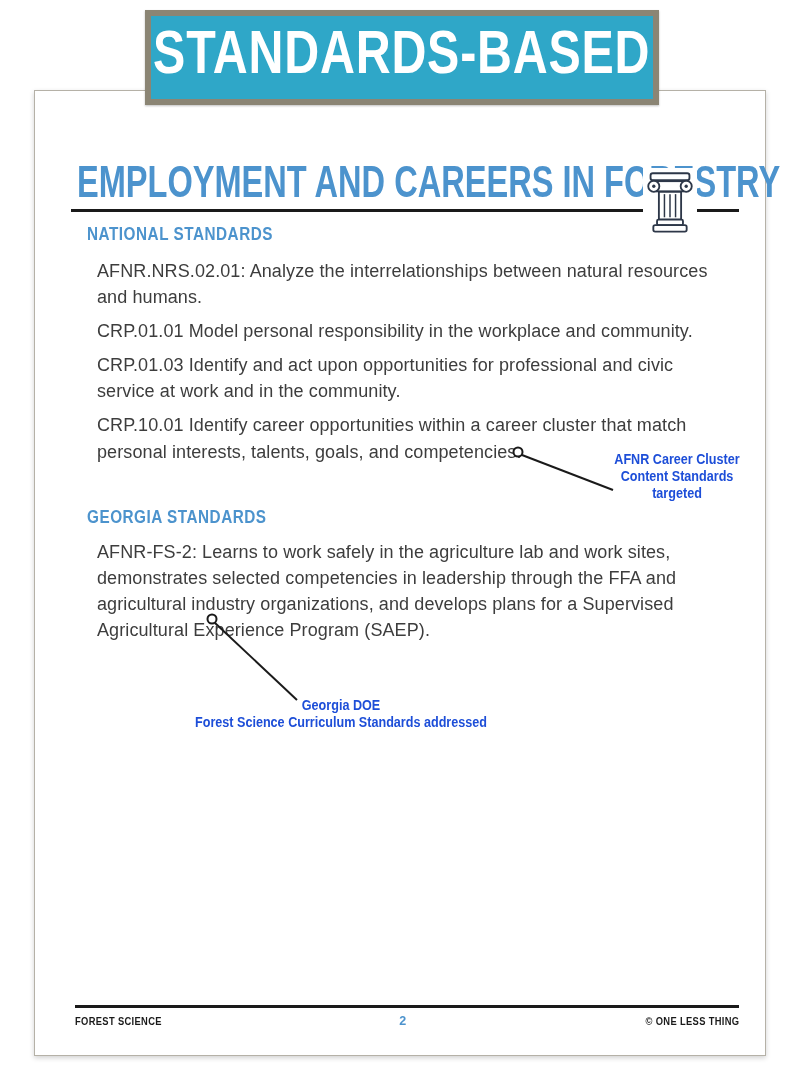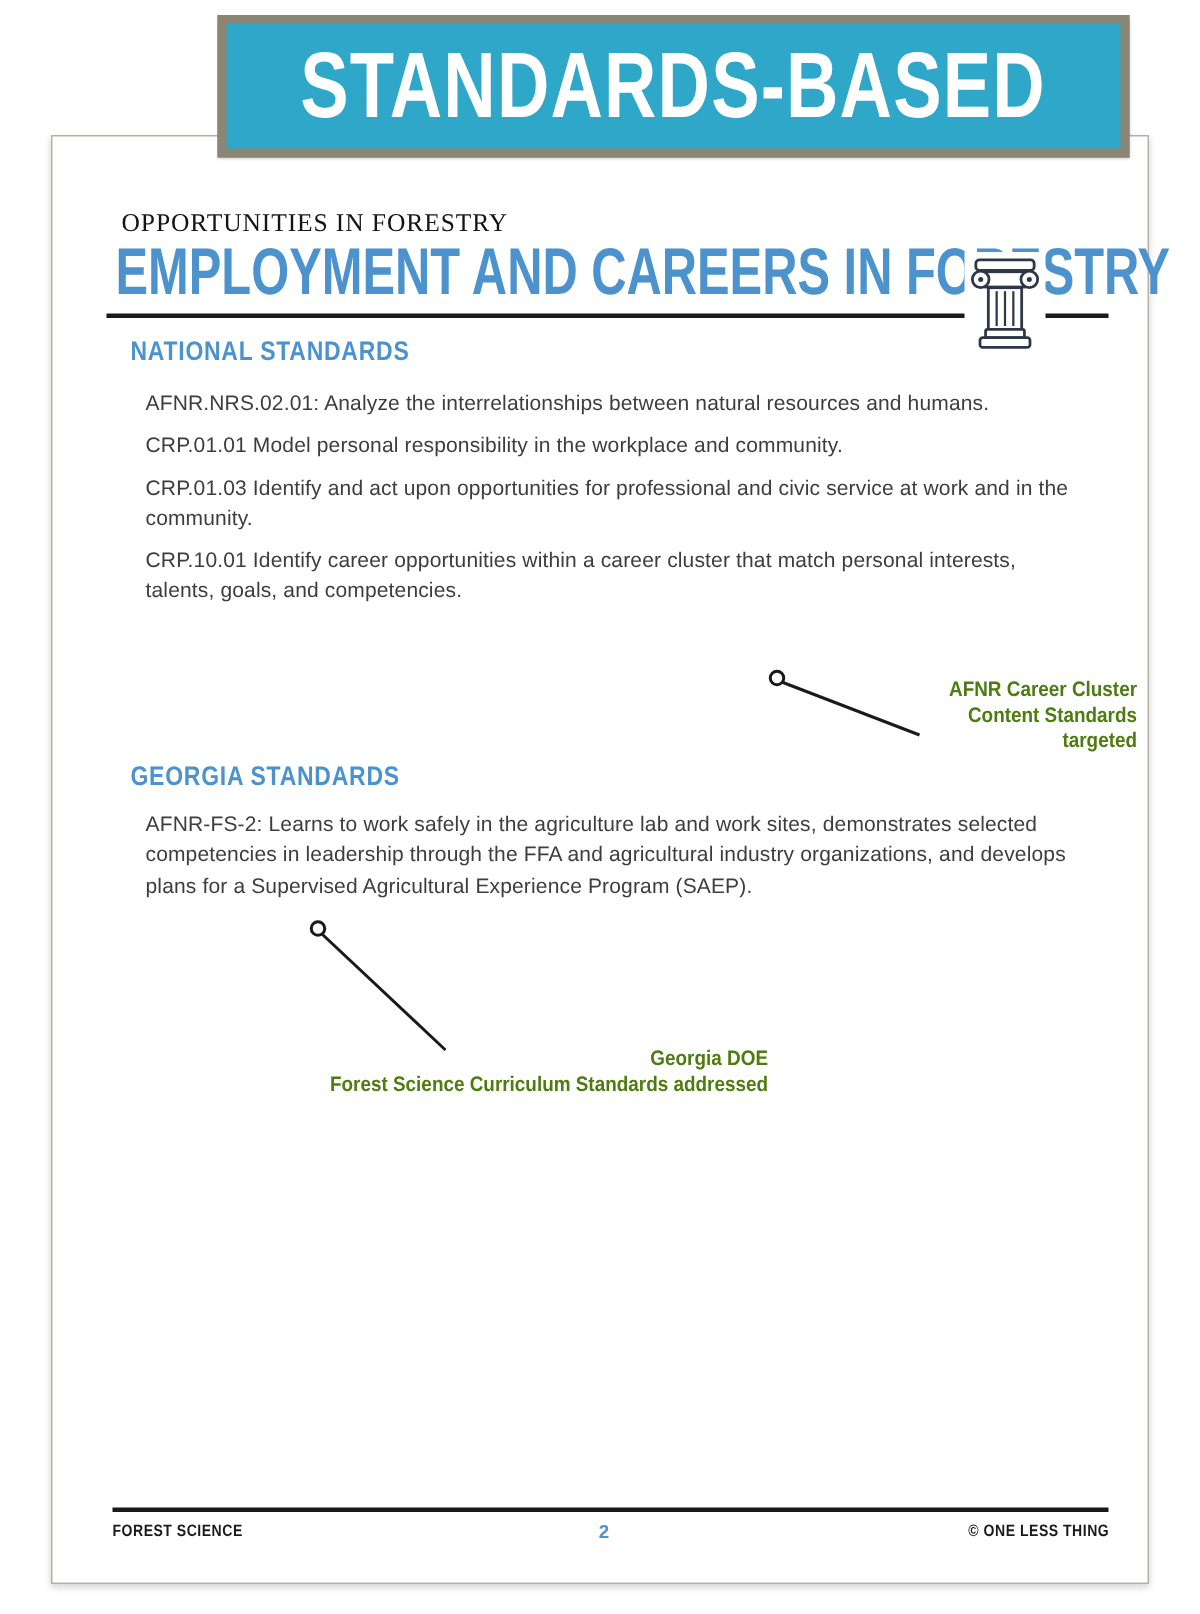--- a/index.html
+++ b/index.html
@@ -8,23 +8,23 @@
 
   
   .page {
     position: absolute; left: 34px; top: 90px; width: 732px; height: 966px;
     background: #ffffff; border: 1px solid #b5b1a7;
     box-shadow: 0 2px 5px rgba(0,0,0,0.18);
   }
 
   
   .banner {
-    position: absolute; left: 145px; top: 10px; width: 608px; height: 95px;
+    position: absolute; left: 145px; top: 10px; width: 514px; height: 95px;
     background: #2fa7c8; border: 6px solid #8b8574;
-    display: flex; align-items: center; justify-content: center;
+    display: flex; justify-content: center;
     box-shadow: 0 1px 2px rgba(0,0,0,0.25); z-index: 5;
   }
   .banner-text {
     color: #ffffff; font-weight: bold; font-size: 62px; letter-spacing: 1px;
     transform: scaleX(0.78); transform-origin: center; white-space: nowrap;
   }
 
   
   .eyebrow {
     position: absolute; left: 46px; top: 48px;
@@ -50,29 +50,29 @@
     color: #4c93cd; font-weight: bold; font-size: 18px; letter-spacing: 0.6px;
     transform: scaleX(0.85); transform-origin: left center; white-space: nowrap;
   }
   .heading-national { left: 52px; top: 133px; }
   .heading-georgia  { left: 52px; top: 416px; }
 
   .standards { position: absolute; width: 624px; }
   .standards-national { left: 62px; top: 167px; }
   .standards-georgia  { left: 62px; top: 448px; }
   .standard-item {
-    font-size: 14px; line-height: 1.45; color: #3d3d3d; letter-spacing: 0.1px;
+    font-size: 18px; line-height: 1.45; color: #3d3d3d; letter-spacing: 0.1px;
     margin-bottom: 8px;
   }
 
   
   .callout-svg { position: absolute; left: 0; top: 0; width: 732px; height: 966px; pointer-events: none; z-index: 3; }
   .green-note {
-    position: absolute; color: #4d7c0f; font-weight: bold; font-size: 14px;
-    line-height: 17px; text-align: right; z-index: 4;
+    position: absolute; color: #1d4ed8; font-weight: bold; font-size: 14px;
+    line-height: 17px; text-align: center; z-index: 4;
   }
   .green-note .squeeze { display: block; transform: scaleX(0.9); transform-origin: center; white-space: nowrap; }
   .green-note-afnr { left: 552px; top: 360px; width: 180px; }
   .green-note-georgia { left: 116px; top: 606px; width: 380px; }
 
   
   .footer-rule { position: absolute; left: 40px; top: 914px; width: 664px; height: 2.5px; background: #1a1a1a; }
   .footer-row {
     position: absolute; left: 40px; top: 923px; width: 664px;
     display: flex; align-items: center; justify-content: space-between; gap: 48px;
@@ -85,21 +85,20 @@
   .footer-right { transform-origin: right center; }
   .footer-page  { color: #4c93cd; font-size: 12.5px; font-weight: bold; transform: none; }
 </style>
 </head>
 <body>
 
 <div class="stage">
 
   <div class="page">
 
-    <div class="eyebrow">OPPORTUNITIES IN FORESTRY</div>
     <div class="page-title">EMPLOYMENT AND CAREERS IN FORESTRY</div>
     <div class="title-rule"></div>
 
     <div class="column-icon">
       <svg width="50" height="64" viewBox="0 0 54 68" fill="none" xmlns="http://www.w3.org/2000/svg">
         <rect x="13" y="11.5" width="28" height="11" fill="#ffffff" stroke="#2d3748" stroke-width="2"></rect>
         <rect x="6" y="3" width="42" height="7.5" rx="2.5" fill="#ffffff" stroke="#2d3748" stroke-width="2"></rect>
         <circle cx="9.5" cy="17" r="6" fill="#ffffff" stroke="#2d3748" stroke-width="2"></circle>
         <circle cx="44.5" cy="17" r="6" fill="#ffffff" stroke="#2d3748" stroke-width="2"></circle>
         <circle cx="9.5" cy="17" r="1.8" fill="#2d3748"></circle>

